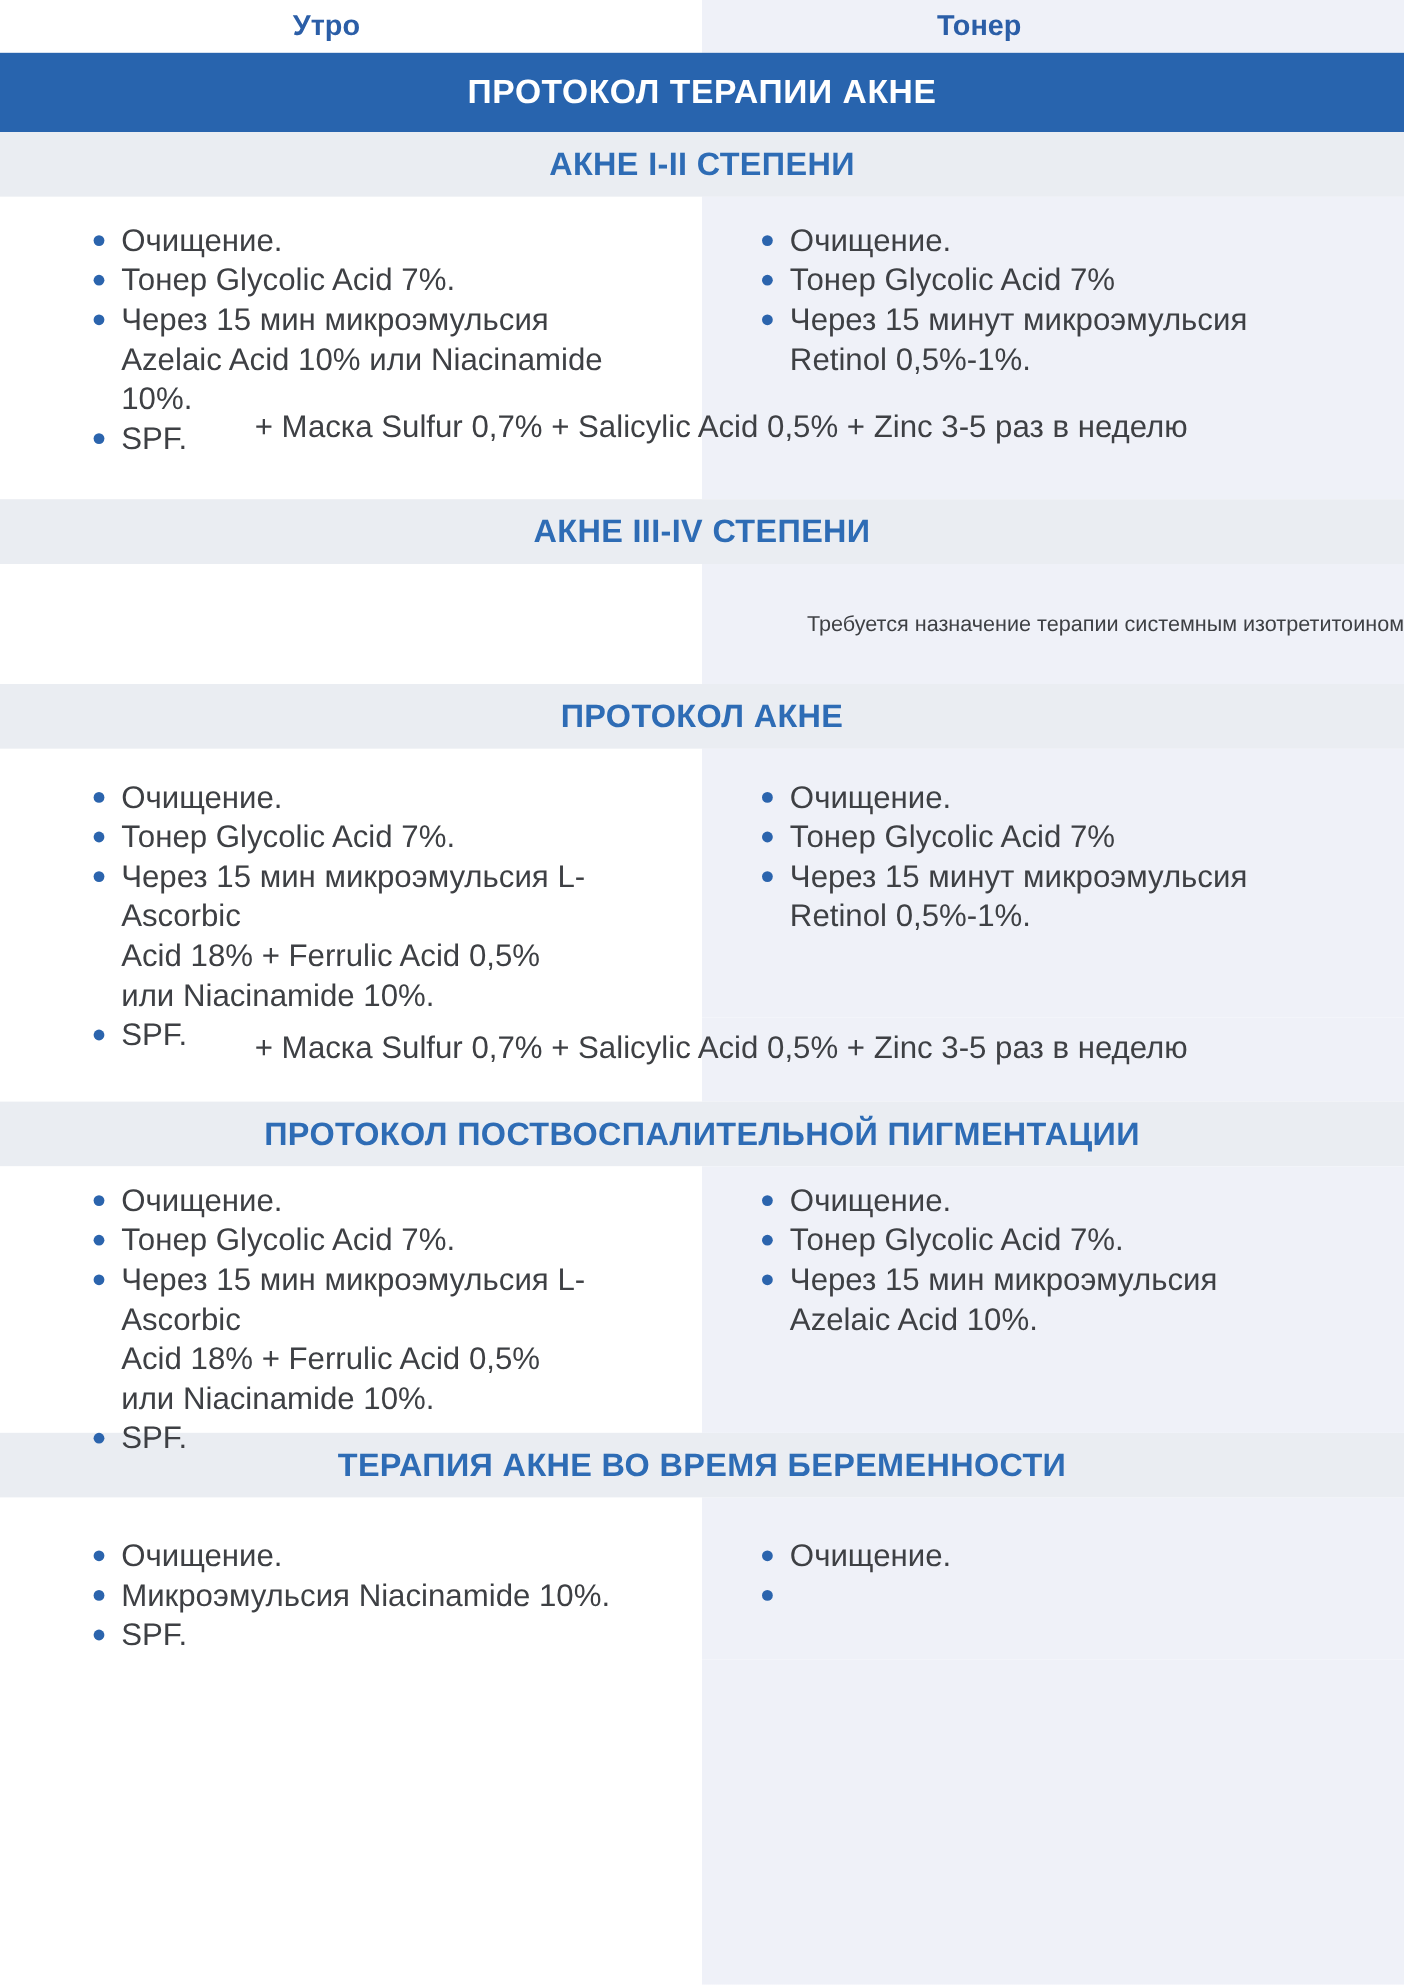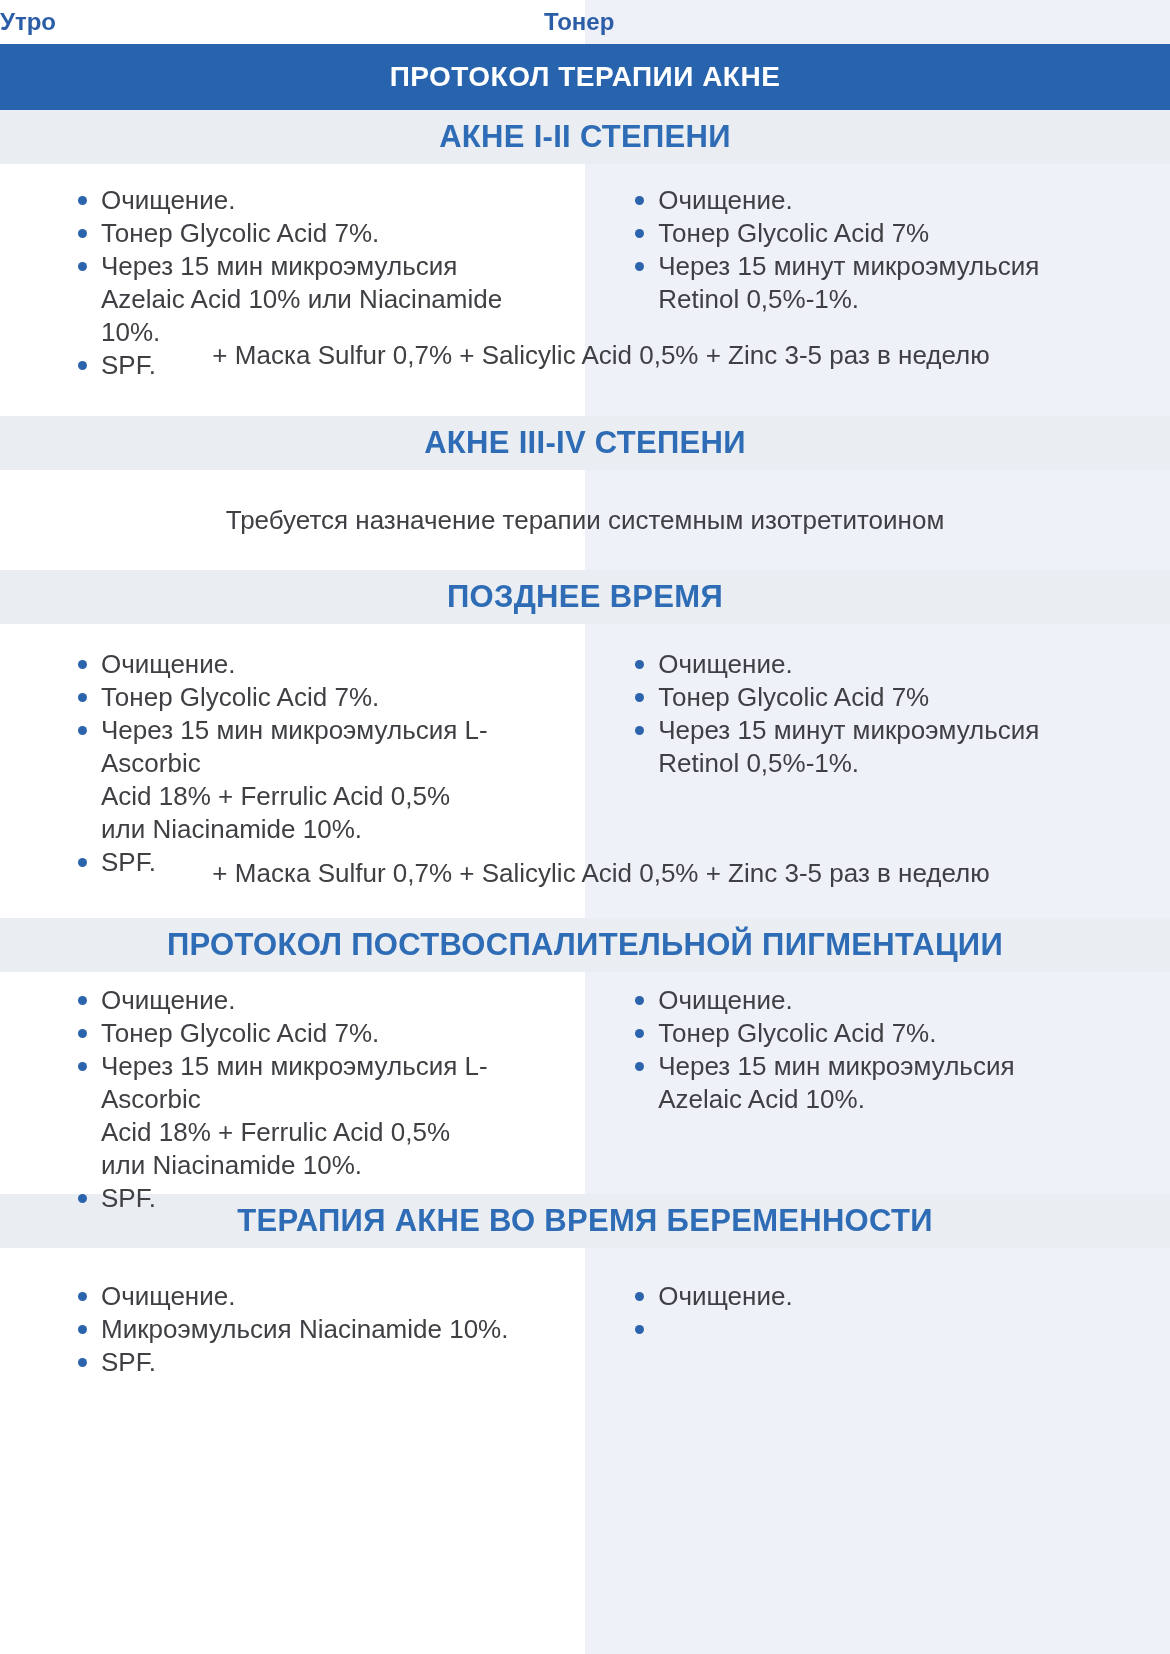--- a/index.html
+++ b/index.html
@@ -22,20 +22,21 @@
 
   
   .header-row {
     height: 44px;
     display: flex;
   }
   .header-cell {
     width: 544px;
     display: flex;
     align-items: center;
+    justify-content: center;
   }
   .col-header {
     font-size: 24px;
     font-weight: bold;
     color: #2b5ea7;
   }
 
   
   .banner {
     height: 66px;
@@ -53,21 +54,21 @@
 
   
   .band {
     height: 54px;
     background: #eaedf2;
     display: flex;
     align-items: center;
     justify-content: center;
   }
   .band .band-title {
-    font-size: 31px;
+    font-size: 27px;
     font-weight: bold;
     color: #2e6cb5;
     letter-spacing: 0.3px;
   }
 
   
   .content {
     display: flex;
     gap: 48px;
   }
@@ -100,23 +101,23 @@
     justify-content: center;
     align-items: flex-start;
     padding-top: 10px;
     font-size: 26px;
     color: #3e4044;
     text-align: center;
     padding-left: 32px;
   }
   .center-note-row {
     display: flex;
-    justify-content: center;
-    align-items: center;
-    font-size: 26px;
+    justify-content: flex-end;
+    align-items: center;
+    font-size: 18px;
     color: #3e4044;
     text-align: center;
   }
 
   
   .h-content1 { height: 166px; }
   .h-note1    { height: 86px; }
   .h-center2  { height: 100px; }
   .h-content3 { height: 224px; }
   .h-note3    { height: 70px; }
@@ -169,21 +170,21 @@
   </div>
 
   <div class="row band">
     <span class="band-title">АКНЕ III-IV СТЕПЕНИ</span>
   </div>
   <div class="row center-note-row split-bg h-center2">
     <span>Требуется назначение терапии системным изотретитоином</span>
   </div>
 
   <div class="row band">
-    <span class="band-title">ПОЗДНЕЕ ВРЕМЯ</span>
+    <span class="band-title">ПРОТОКОЛ АКНЕ</span>
   </div>
   <div class="row content split-bg h-content3">
     <ul class="list morning pt-24">
         <li><span class="dot"></span><span class="li-text">Очищение.</span></li>
         <li><span class="dot"></span><span class="li-text">Тонер Glycolic Acid 7%.</span></li>
         <li><span class="dot"></span><span class="li-text">Через 15 мин микроэмульсия L-Ascorbic
 Acid 18% + Ferrulic Acid 0,5%
 или Niacinamide 10%.</span></li>
         <li><span class="dot"></span><span class="li-text">SPF.</span></li>
       </ul>

